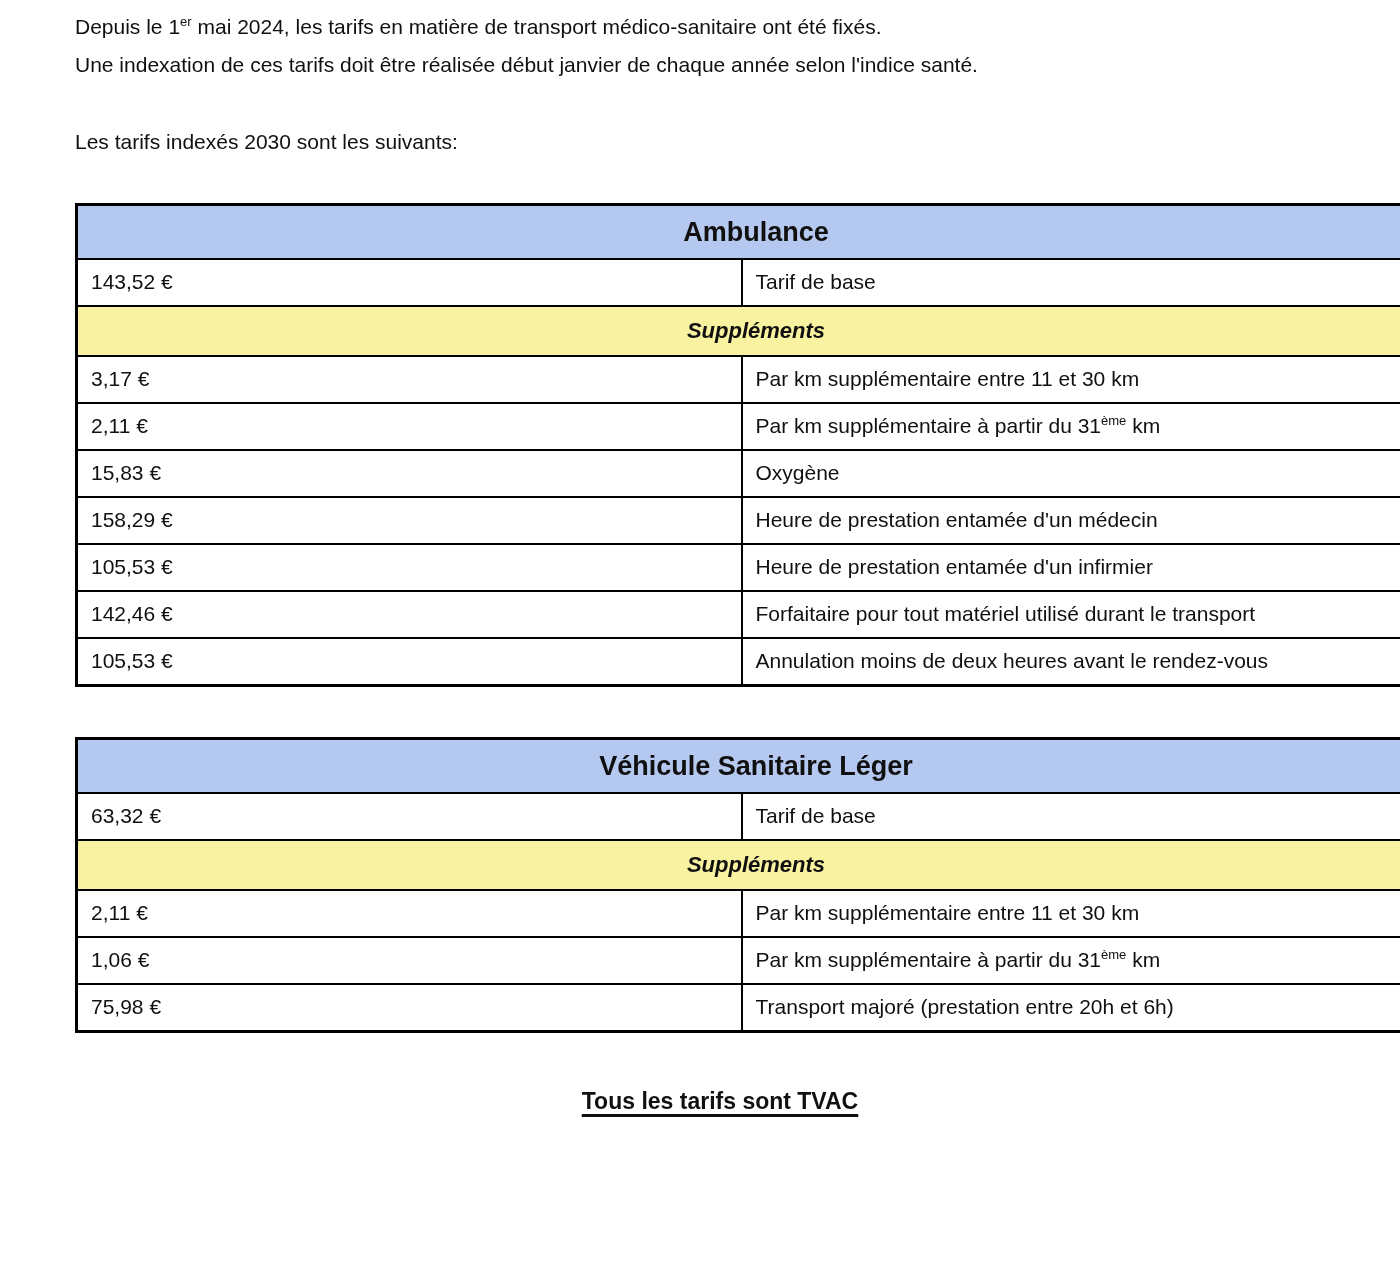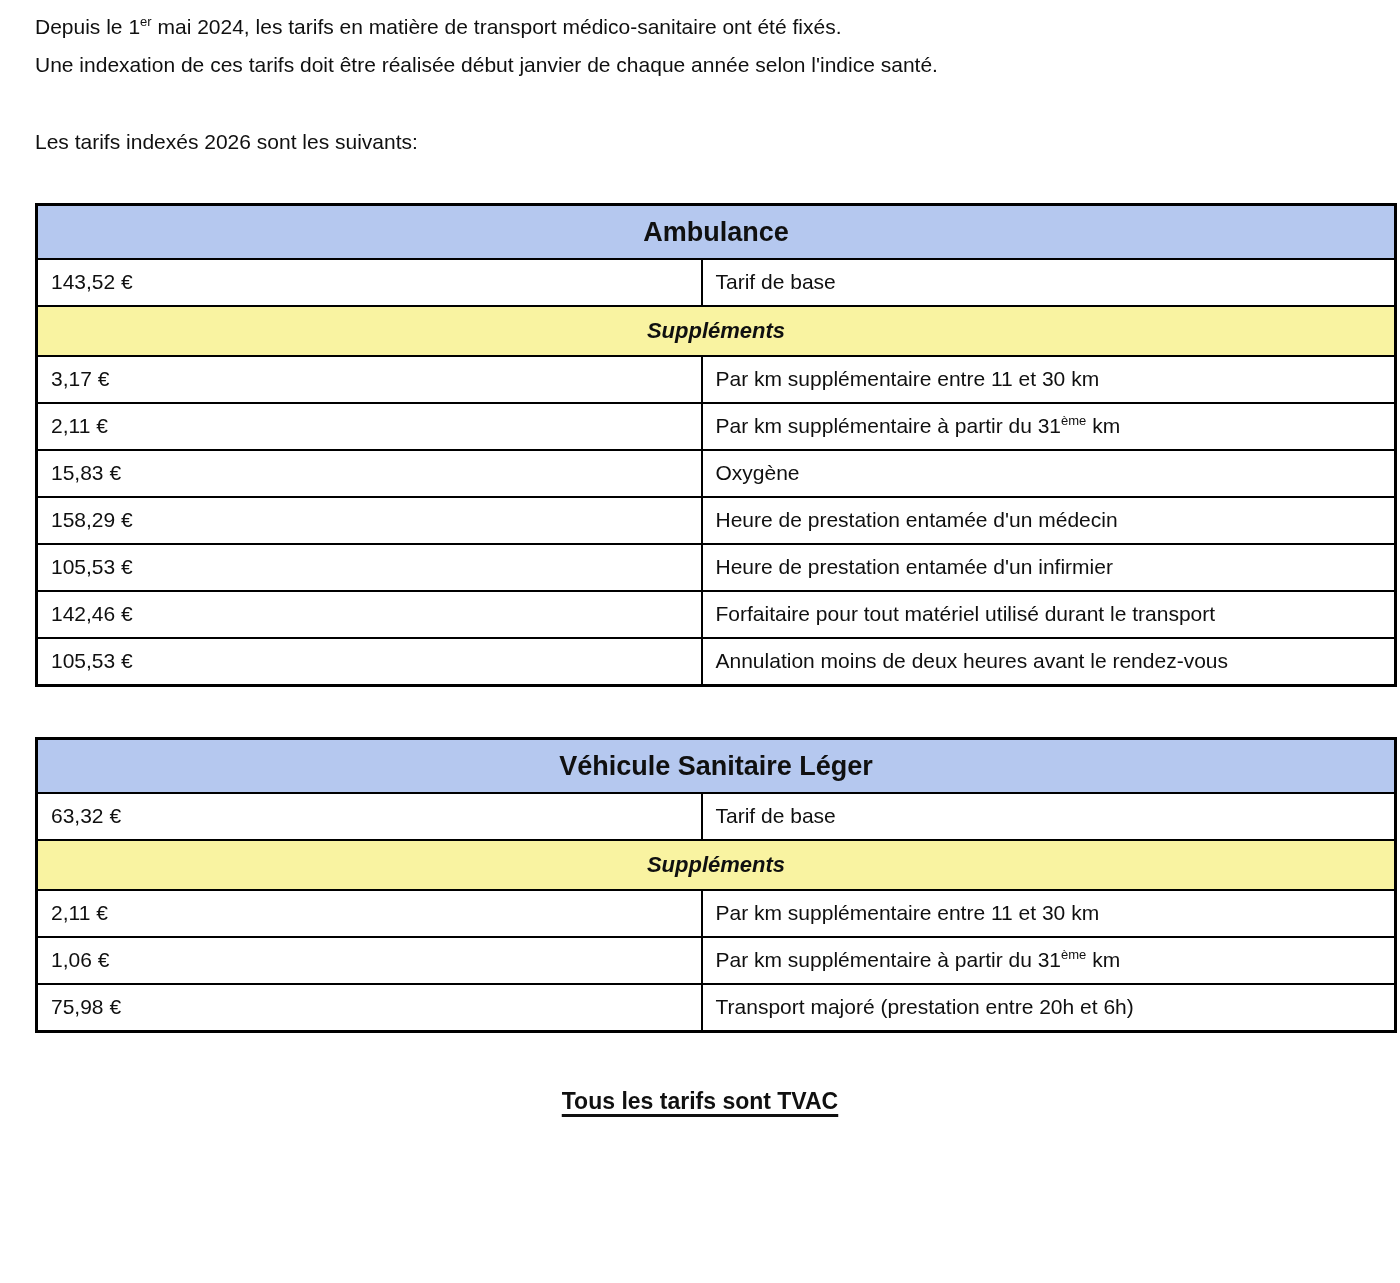--- a/index.html
+++ b/index.html
@@ -9,20 +9,21 @@
   }
   * { box-sizing: border-box; }
   html, body { margin: 0; padding: 0; background: #ffffff; }
   body {
     width: 1400px;
     font-family: "Liberation Sans", sans-serif;
     color: var(--ink);
   }
   .page {
     padding: 8px 35px 20px 35px;
+    margin-left: 40px;
   }
   .para {
     font-size: 21px;
     line-height: 38px;
     margin: 0;
   }
   .para-second {
     margin-top: 39px;
   }
   sup.sub-sup {
@@ -77,21 +78,21 @@
 </head>
 <body>
 
 <div class="page">
 
   <p class="para">
     <span><span>Depuis le 1</span><sup class="sub-sup">er</sup><span> mai 2024, les tarifs en matière de transport médico-sanitaire ont été fixés.</span></span><br>
     <span>Une indexation de ces tarifs doit être réalisée début janvier de chaque année selon l'indice santé.</span>
   </p>
 
-  <p class="para para-second">Les tarifs indexés 2026 sont les suivants:</p>
+  <p class="para para-second">Les tarifs indexés 2030 sont les suivants:</p>
 
   <table class="tarif-table table-1">
     <colgroup>
         <col style="width:665px">
         <col>
       </colgroup>
     <thead>
       <tr>
         <th class="title-cell" colspan="2">Ambulance</th>
       </tr>

